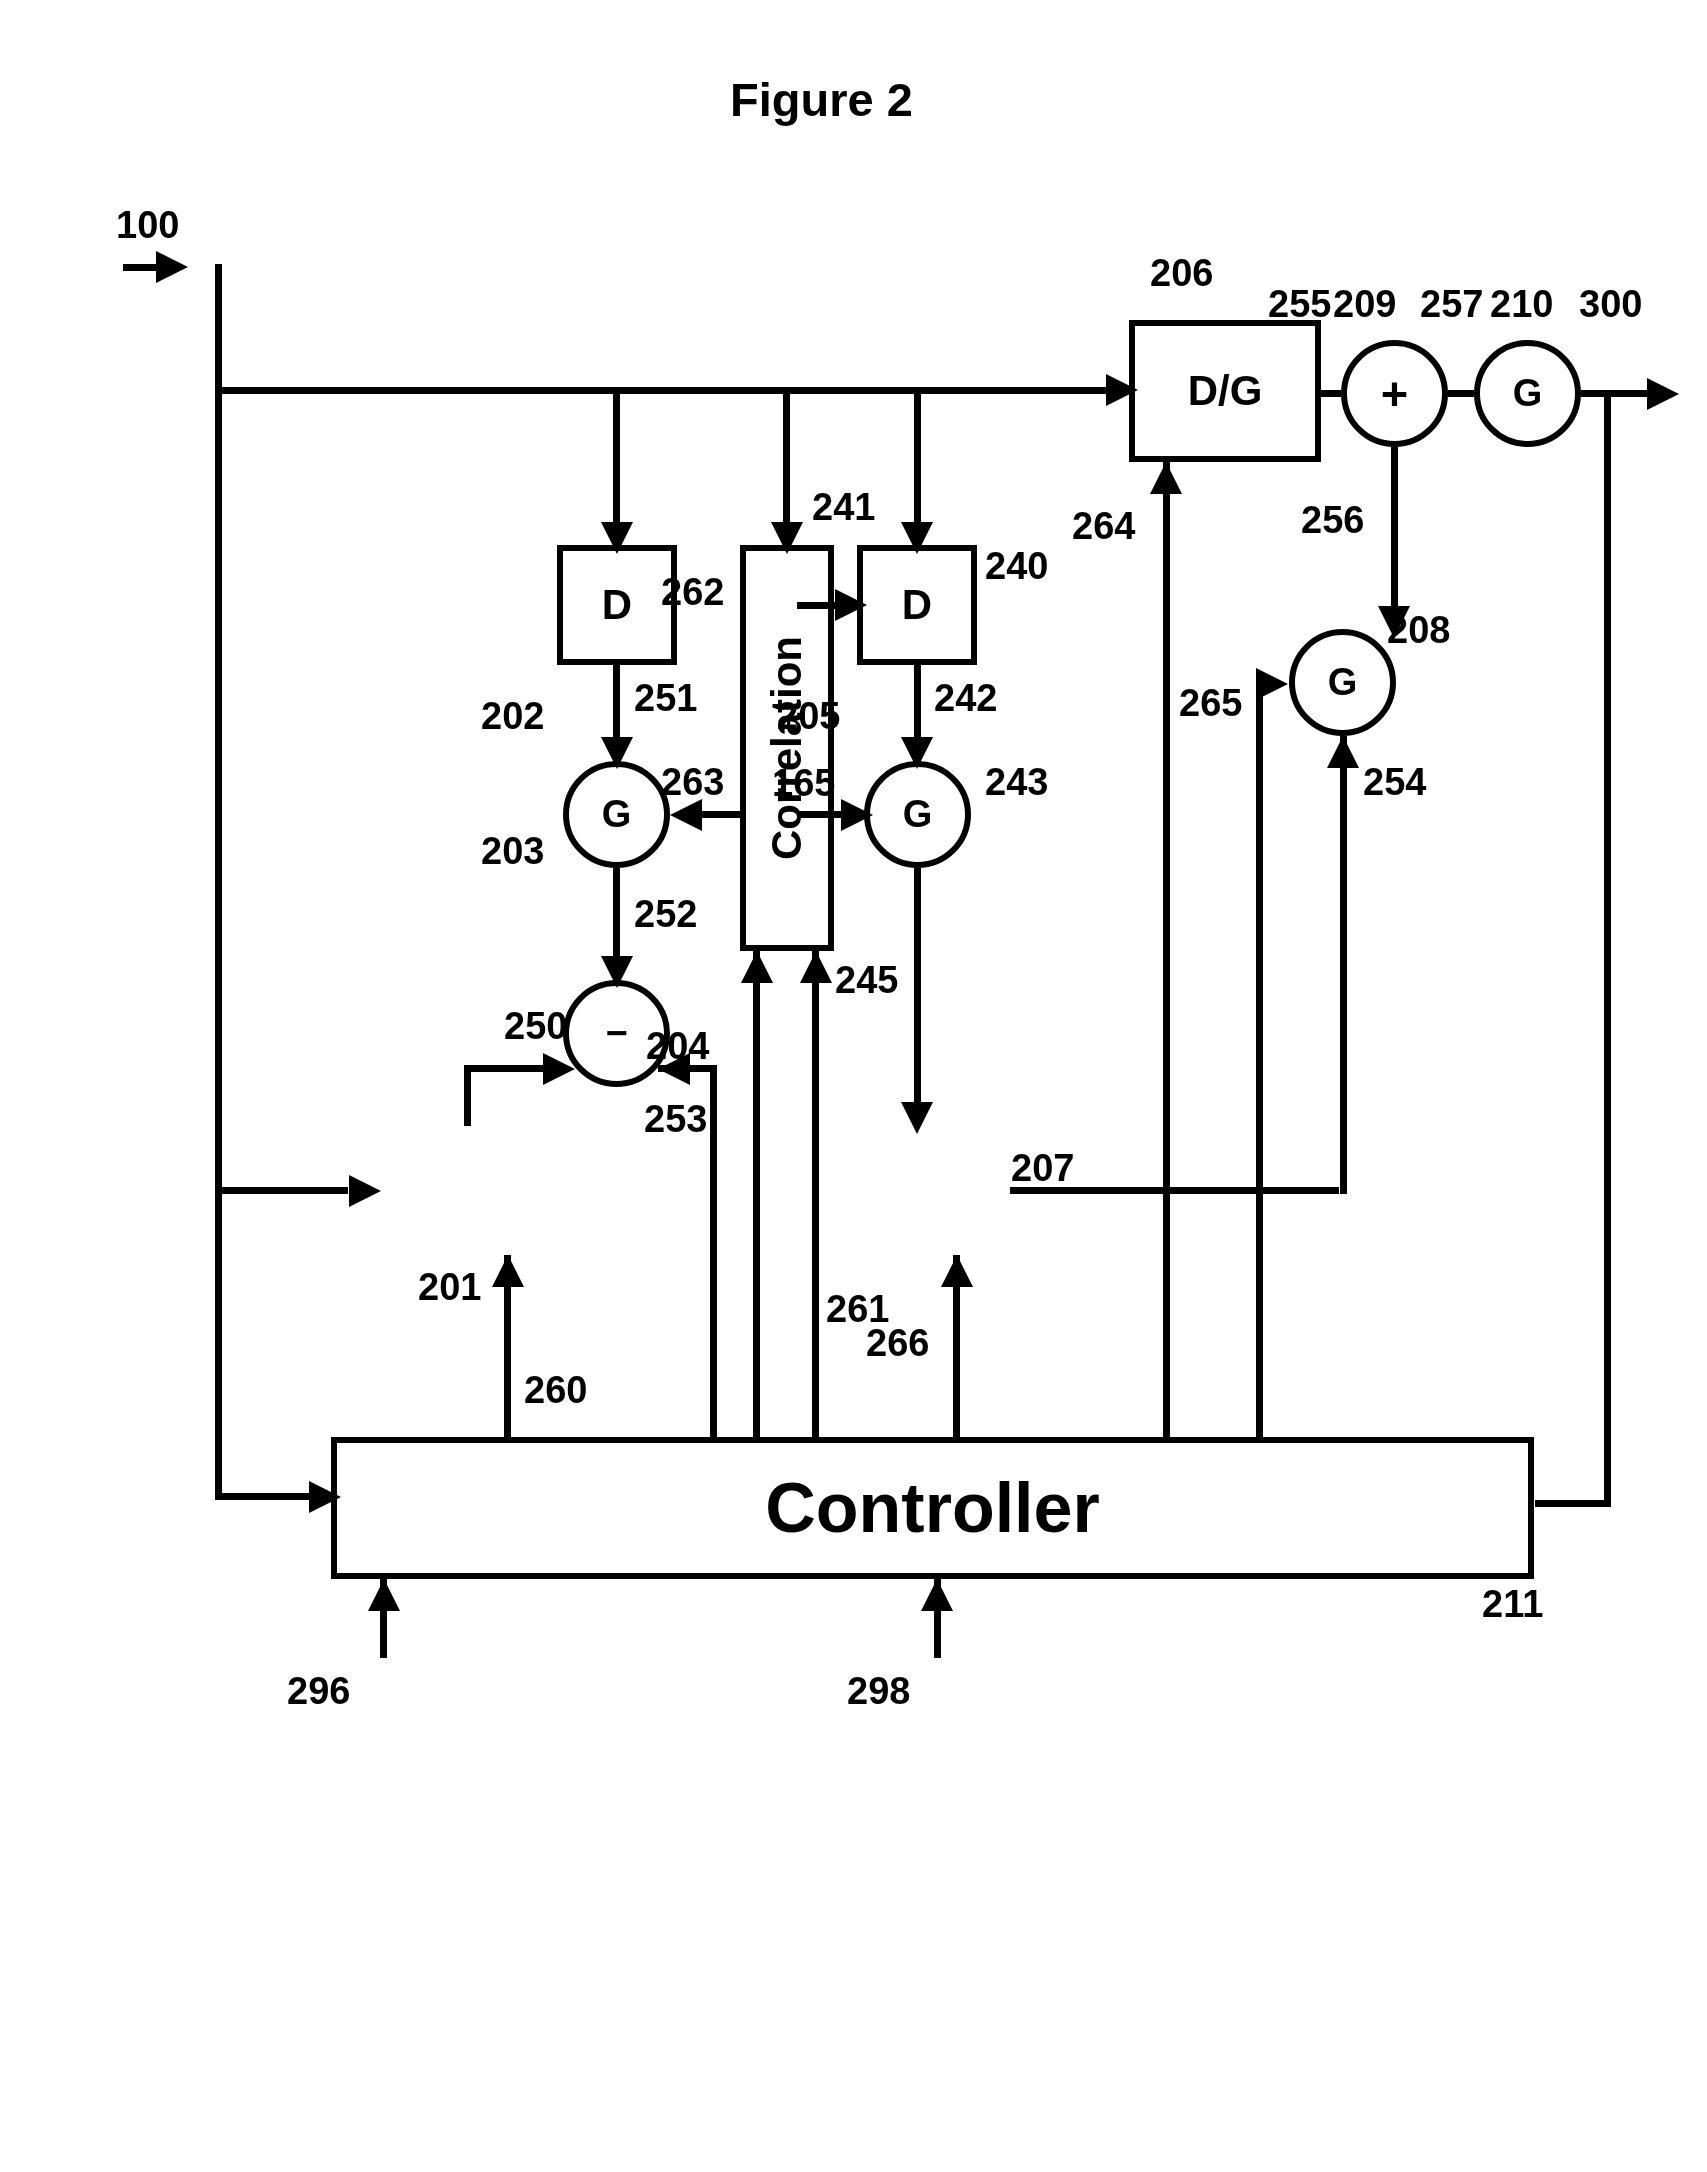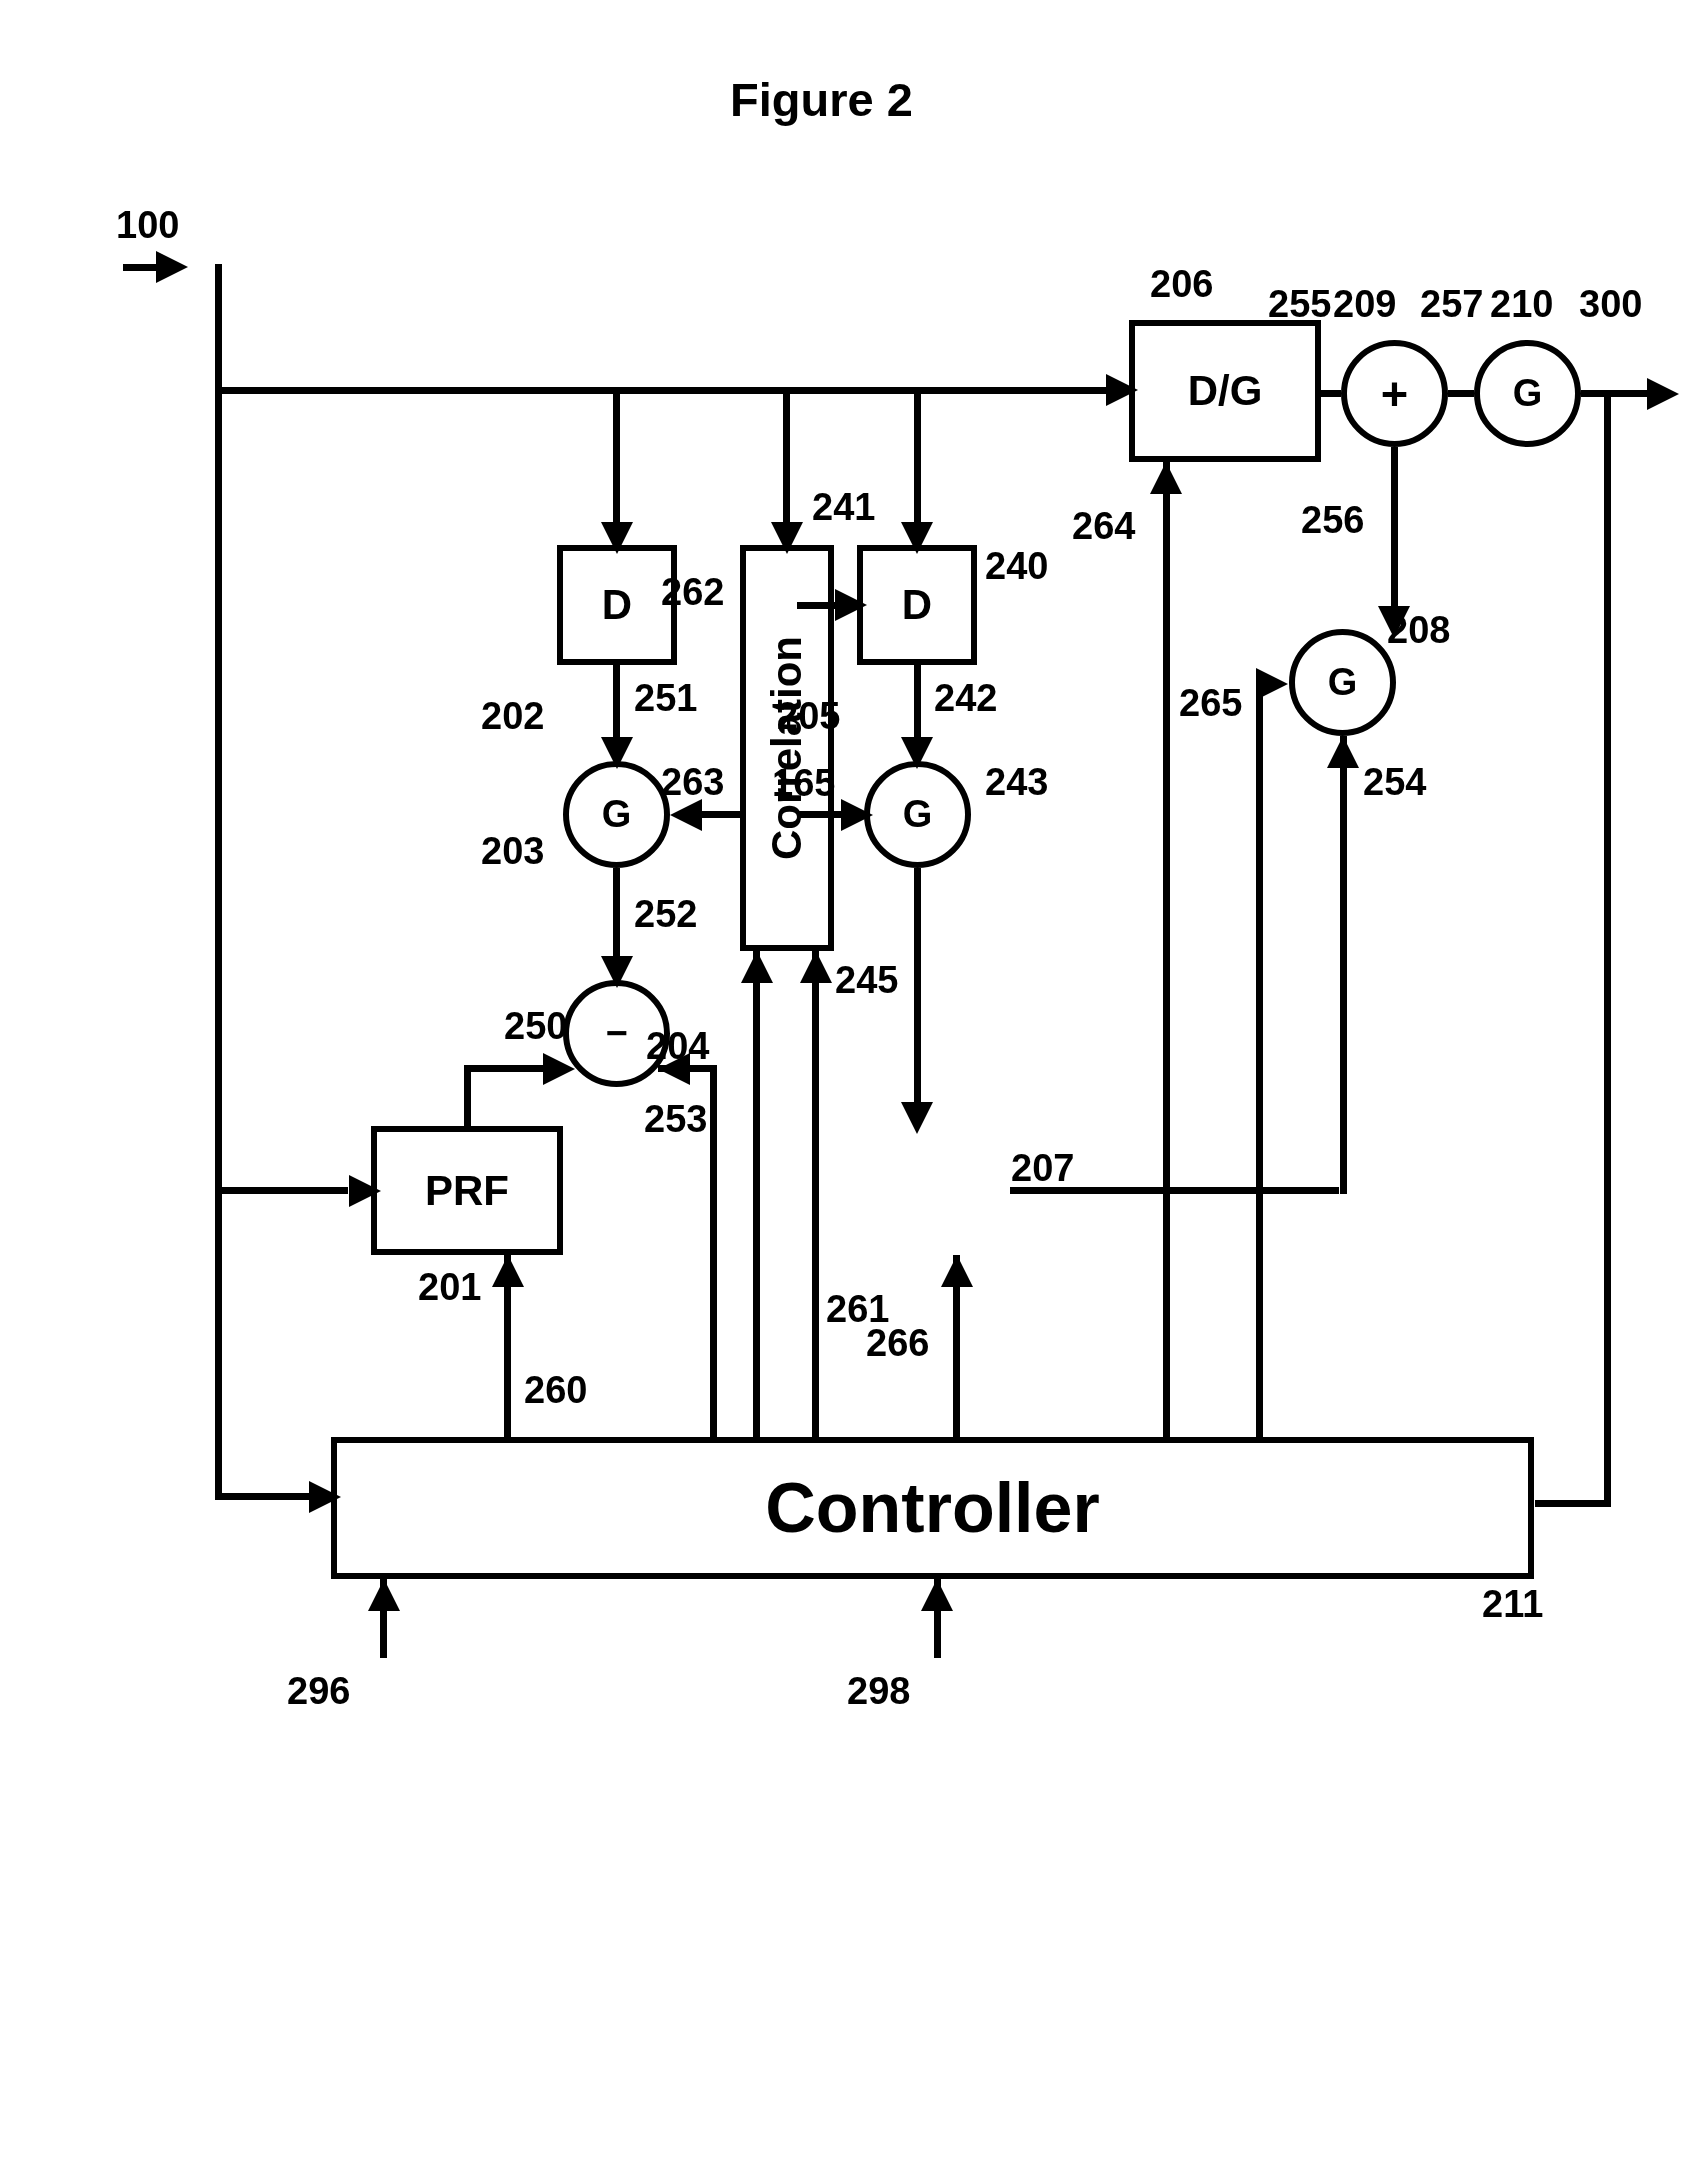--- a/index.html
+++ b/index.html
@@ -24,21 +24,20 @@
 <div class="canvas">
 
   <div class="title" style="left:730px; top:72px;">Figure 2</div>
 
   <div class="block" style="left:1129px; top:320px; width:192px; height:142px;">D/G</div>
   <div class="block" style="left:557px;  top:545px; width:120px; height:120px;">D</div>
   <div class="block" style="left:857px; top:545px; width:120px; height:120px;">D</div>
   <div class="block rotated" style="left:740px; top:545px; width:94px; height:406px;">
       <span>Correlation</span>
     </div>
-  <div class="block" style="left:371px;  top:1126px; width:192px; height:129px;">PRF</div>
   <div class="block" style="left:331px;  top:1437px; width:1203px; height:142px; font-size:70px;">Controller</div>
 
   <div class="circle" style="left:563px;  top:761px; width:107px; height:107px;">G</div>
   <div class="circle" style="left:864px; top:761px; width:107px; height:107px;">G</div>
   <div class="circle" style="left:563px;  top:980px; width:107px; height:107px;">−</div>
   <div class="circle" style="left:1341px; top:340px;  width:107px; height:107px; font-size:47px;">+</div>
   <div class="circle" style="left:1289px; top:629px;  width:107px; height:107px;">G</div>
   <div class="circle" style="left:1474px; top:340px;  width:107px; height:107px;">G</div>
 
   <div class="line-h" style="left:123px; top:264px; width:33px;"></div>
@@ -129,21 +128,21 @@
 
   <div class="line-v" style="left:1163px; top:462px; height:975px;"></div>
   <div class="arrow up" style="left:1150px; top:462px;"></div>
 
   <div class="line-v" style="left:1256px; top:681px; height:756px;"></div>
   <div class="arrow right" style="left:1256px; top:668px;"></div>
 
   <div class="label" style="left:116px; top:204px;">100</div>
   <div class="label" style="left:1579px; top:283px;">300</div>
 
-  <div class="label" style="left:1150px; top:263px;">206</div>
+  <div class="label" style="left:1150px; top:252px;">206</div>
   <div class="label" style="left:1333px; top:283px;">209</div>
   <div class="label" style="left:1490px; top:283px;">210</div>
 
   <div class="label" style="left:481px; top:695px;">202</div>
   <div class="label" style="left:985px; top:545px;">240</div>
   <div class="label" style="left:777px; top:695px;">205</div>
 
   <div class="label" style="left:481px; top:830px;">203</div>
   <div class="label" style="left:985px; top:761px;">243</div>
   <div class="label" style="left:646px; top:1025px;">204</div>

